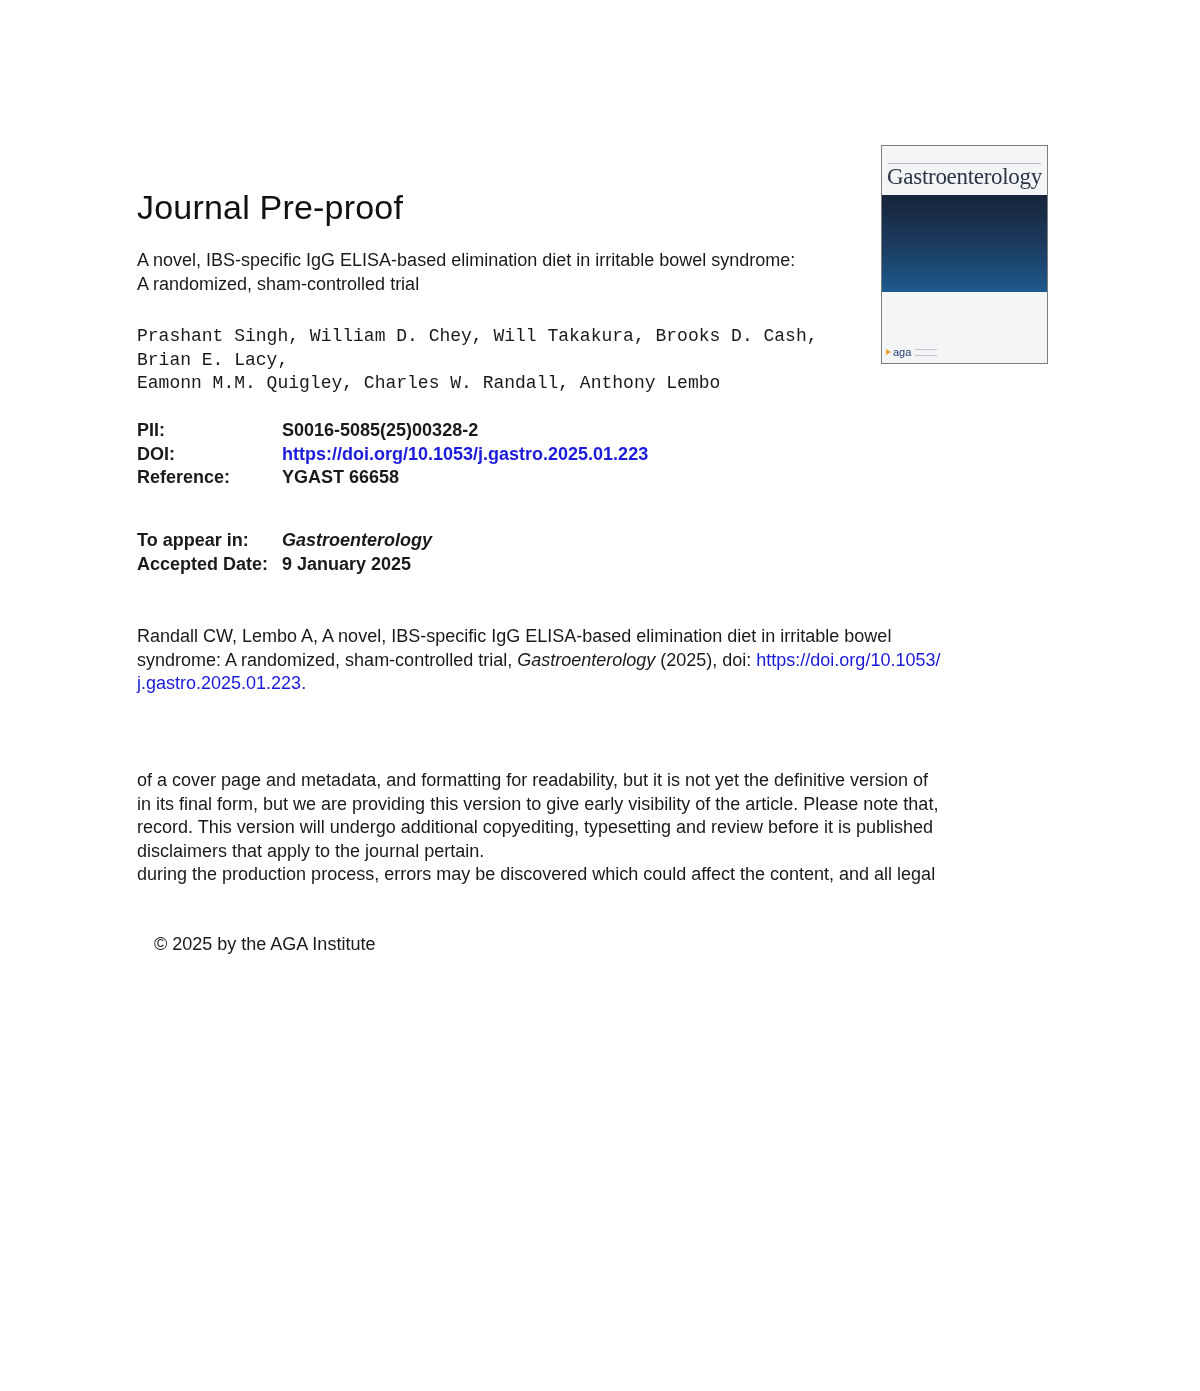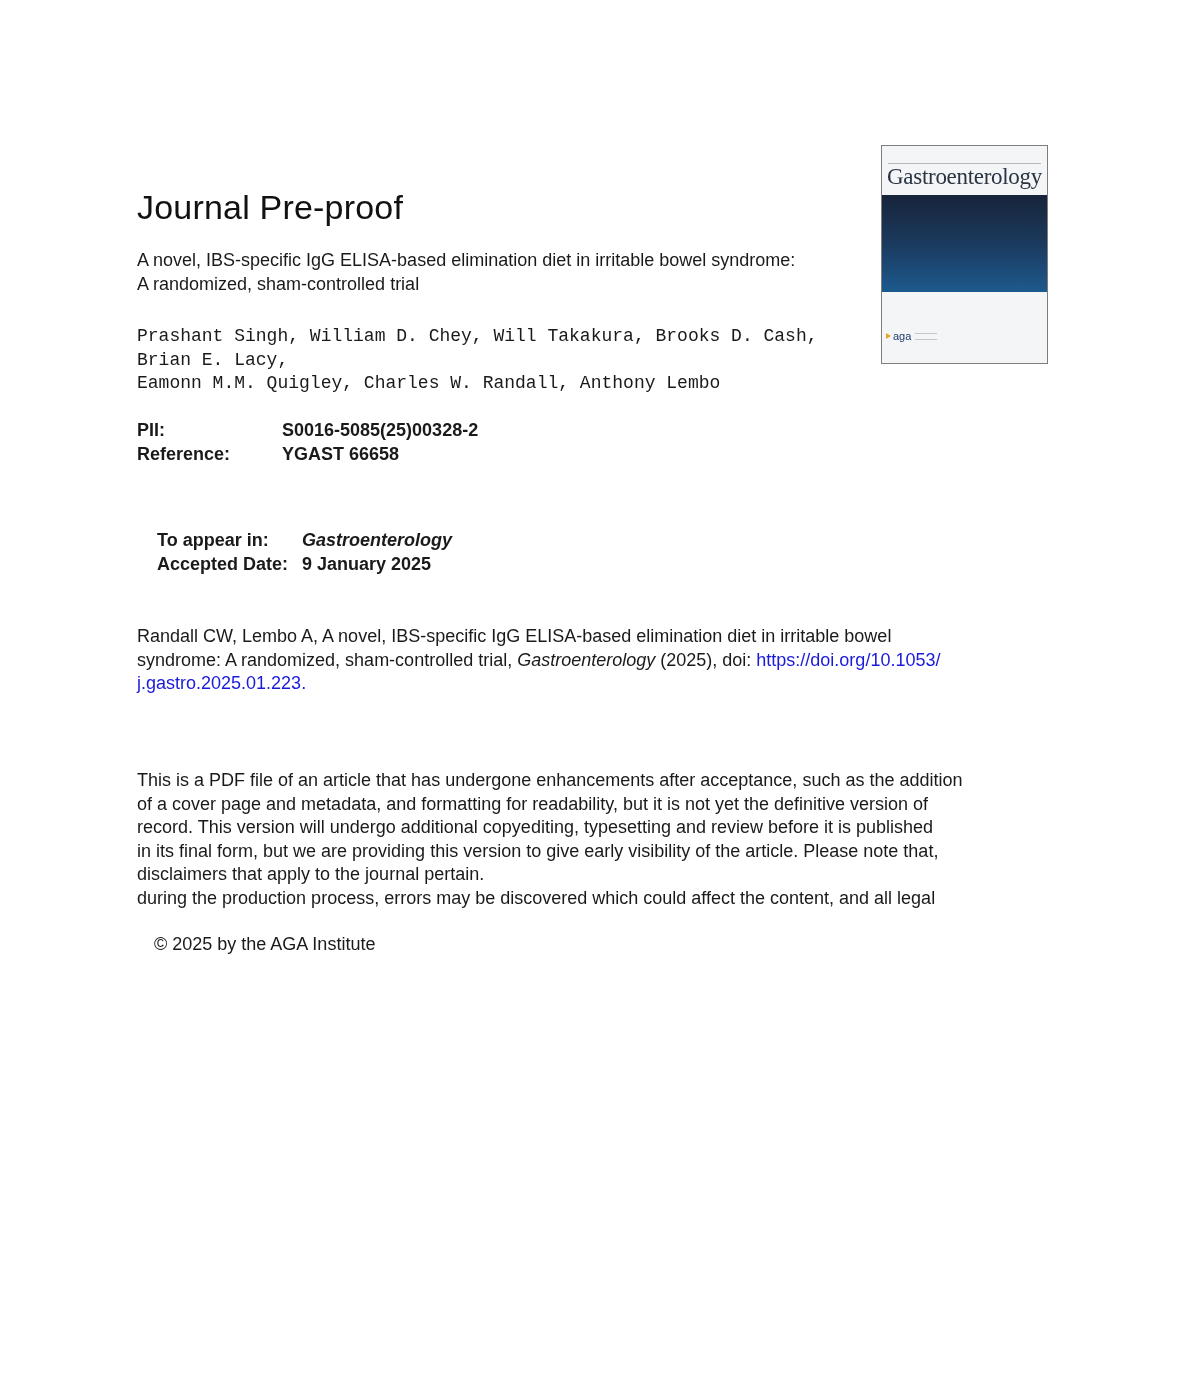--- a/index.html
+++ b/index.html
@@ -9,39 +9,39 @@
   }
   .abs { position: absolute; }
   .heading { left: 137px; top: 139px; font-size: 34px; line-height: 40px; color: #111; letter-spacing: 0.2px; margin-top: 48px; }
   .text { font-size: 18px; line-height: 23.5px; color: #1a1a1a; }
   .title { left: 137px; top: 249px; width: 730px; }
   .authors { left: 137px; top: 325px; width: 730px; font-family: Liberation Mono, monospace; }
   .meta { left: 137px; top: 419px; }
   .meta-row { display: flex; height: 23.5px; font-weight: bold; }
   .meta-label { width: 145px; }
   .link { color: #1a1adb; text-decoration: none; }
-  .appear { left: 137px; top: 529px; margin-left: 20px; }
+  .appear { left: 137px; top: 529px; }
   .cite { left: 137px; top: 625px; width: 890px; }
   .disclaimer { left: 137px; top: 769px; width: 905px; }
   .copyright { left: 154px; top: 933px; }
   .cover {
     left: 881px; top: 145px; width: 167px; height: 219px;
     border: 1px solid #7d7d7d; background: #f4f5f7; box-sizing: border-box;
   }
   .cover-rule { position: absolute; left: 6px; right: 6px; top: 17px; height: 1px; background: #b5b8bd; }
   .cover-title {
     position: absolute; left: 0; right: 0; top: 18px; text-align: center;
     font-family: "Liberation Serif", serif; font-size: 23px; color: #2a3442; letter-spacing: -0.3px;
   }
   .cover-band {
     position: absolute; left: 0; right: 0; top: 49px; height: 97px;
     background: linear-gradient(180deg, #17243a 0%, #1b3a5e 50%, #1d5a8e 100%);
   }
   .cover-logo {
-    position: absolute; left: 4px; top: 184px; display: flex; align-items: center; gap: 2px;
+    position: absolute; left: 4px; top: 200px; display: flex; align-items: center; gap: 2px;
     font-family: "Liberation Sans", sans-serif; font-size: 11px; color: #1f3c6b; justify-content: flex-end;
   }
   .aga-arrow { width: 0; height: 0; border-top: 3px solid transparent; border-bottom: 3px solid transparent; border-left: 5px solid #e6a52b; }
   .aga-sub { width: 22px; height: 5px; border-top: 1px solid #c3c6cc; border-bottom: 1px solid #c3c6cc; margin-left: 2px; }
 </style>
 </head>
 <body>
 
 <div class="abs heading">Journal Pre-proof</div>
 
@@ -65,20 +65,24 @@
   <div>Prashant Singh, William D. Chey, Will Takakura, Brooks D. Cash, Brian E. Lacy,</div>
   <div>Eamonn M.M. Quigley, Charles W. Randall, Anthony Lembo</div>
 </div>
 
 <div class="abs text meta">
   <div class="meta-row">
     <span class="meta-label">PII:</span>
     <span>S0016-5085(25)00328-2</span>
   </div>
   <div class="meta-row">
+    <span class="meta-label">DOI:</span>
+    <a class="link">https://doi.org/10.1053/j.gastro.2025.01.223</a>
+  </div>
+  <div class="meta-row">
     <span class="meta-label">Reference:</span>
     <span>YGAST 66658</span>
   </div>
 </div>
 
 <div class="abs text appear">
   <div class="meta-row">
     <span class="meta-label">To appear in:</span>
     <span style="font-style: italic;">Gastroenterology</span>
   </div>
@@ -88,21 +92,20 @@
   </div>
 </div>
 
 <div class="abs text cite">
   <div>Randall CW, Lembo A, A novel, IBS-specific IgG ELISA-based elimination diet in irritable bowel</div>
   <div><span>syndrome: A randomized, sham-controlled trial, </span><span style="font-style: italic;">Gastroenterology</span><span> (2025), doi: </span><a class="link">https://doi.org/10.1053/</a></div>
   <div><a class="link">j.gastro.2025.01.223</a><span class="link">.</span></div>
 </div>
 
 <div class="abs text disclaimer">
-  <div>This is a PDF file of an article that has undergone enhancements after acceptance, such as the addition</div>
   <div>of a cover page and metadata, and formatting for readability, but it is not yet the definitive version of</div>
+  <div>in its final form, but we are providing this version to give early visibility of the article. Please note that,</div>
   <div>record. This version will undergo additional copyediting, typesetting and review before it is published</div>
-  <div>in its final form, but we are providing this version to give early visibility of the article. Please note that,</div>
   <div>disclaimers that apply to the journal pertain.</div>
   <div>during the production process, errors may be discovered which could affect the content, and all legal</div>
 </div>
 
 <div class="abs text copyright">© 2025 by the AGA Institute</div>
 
 </body></html>

